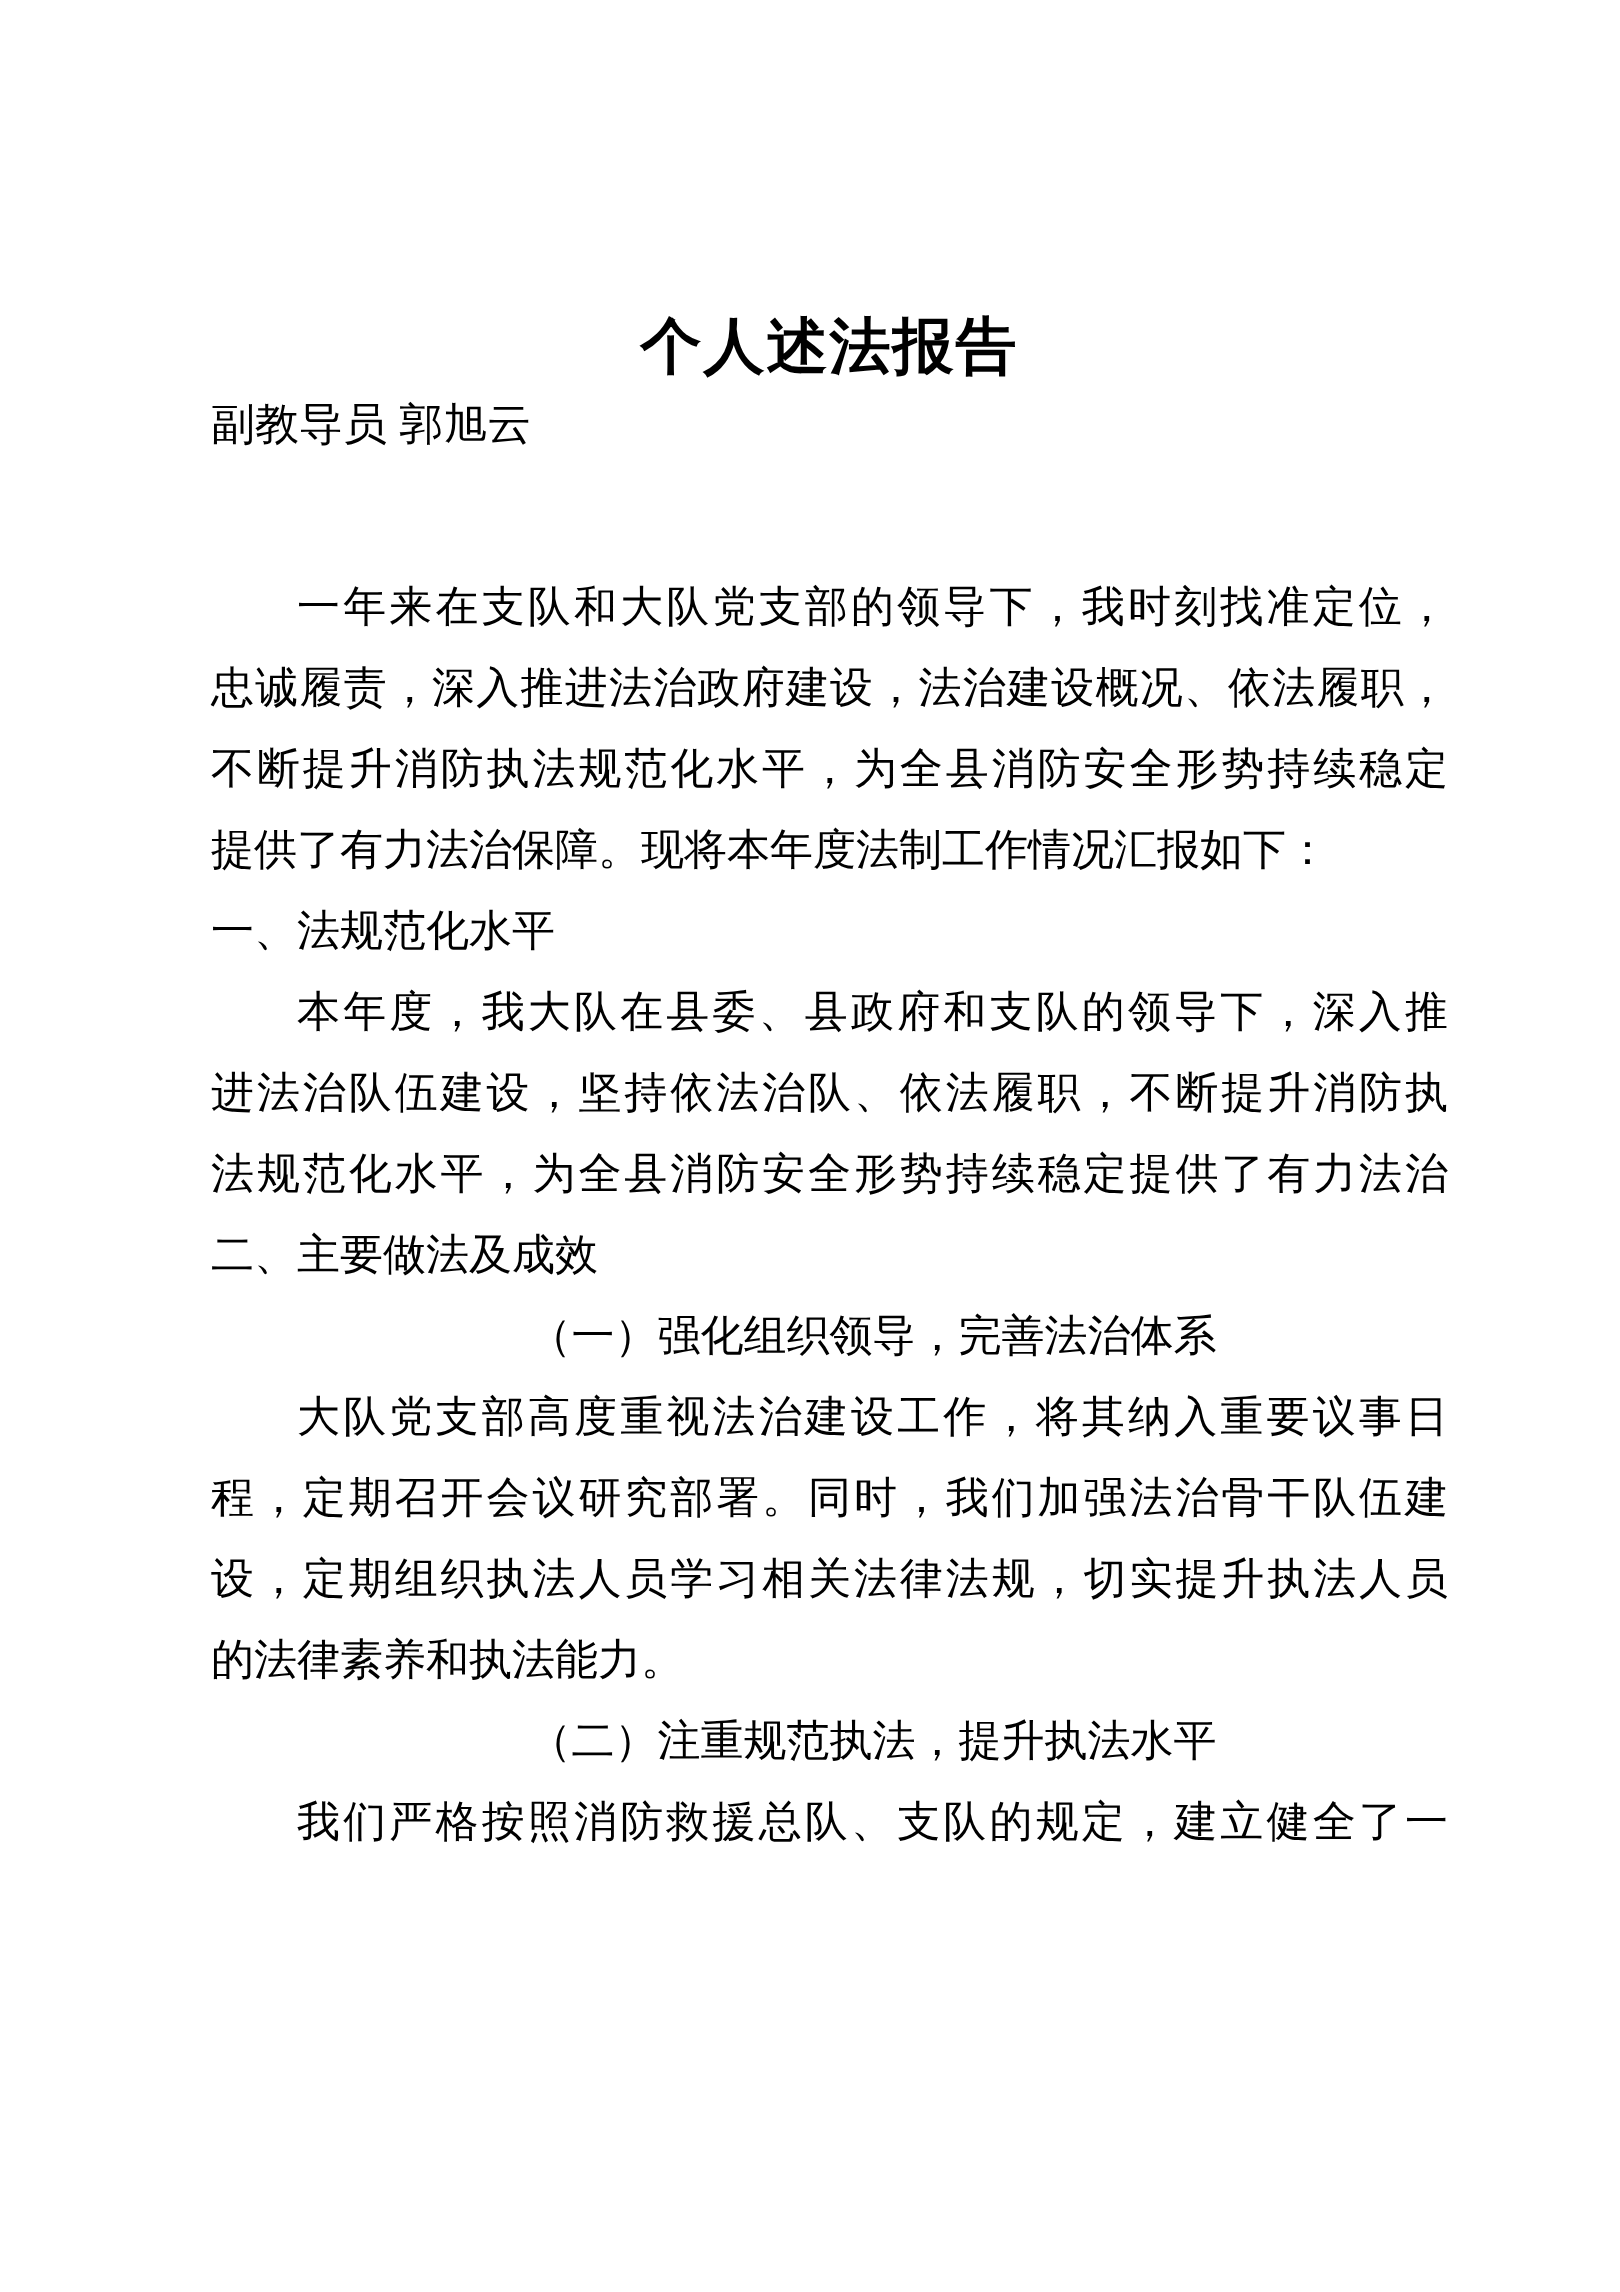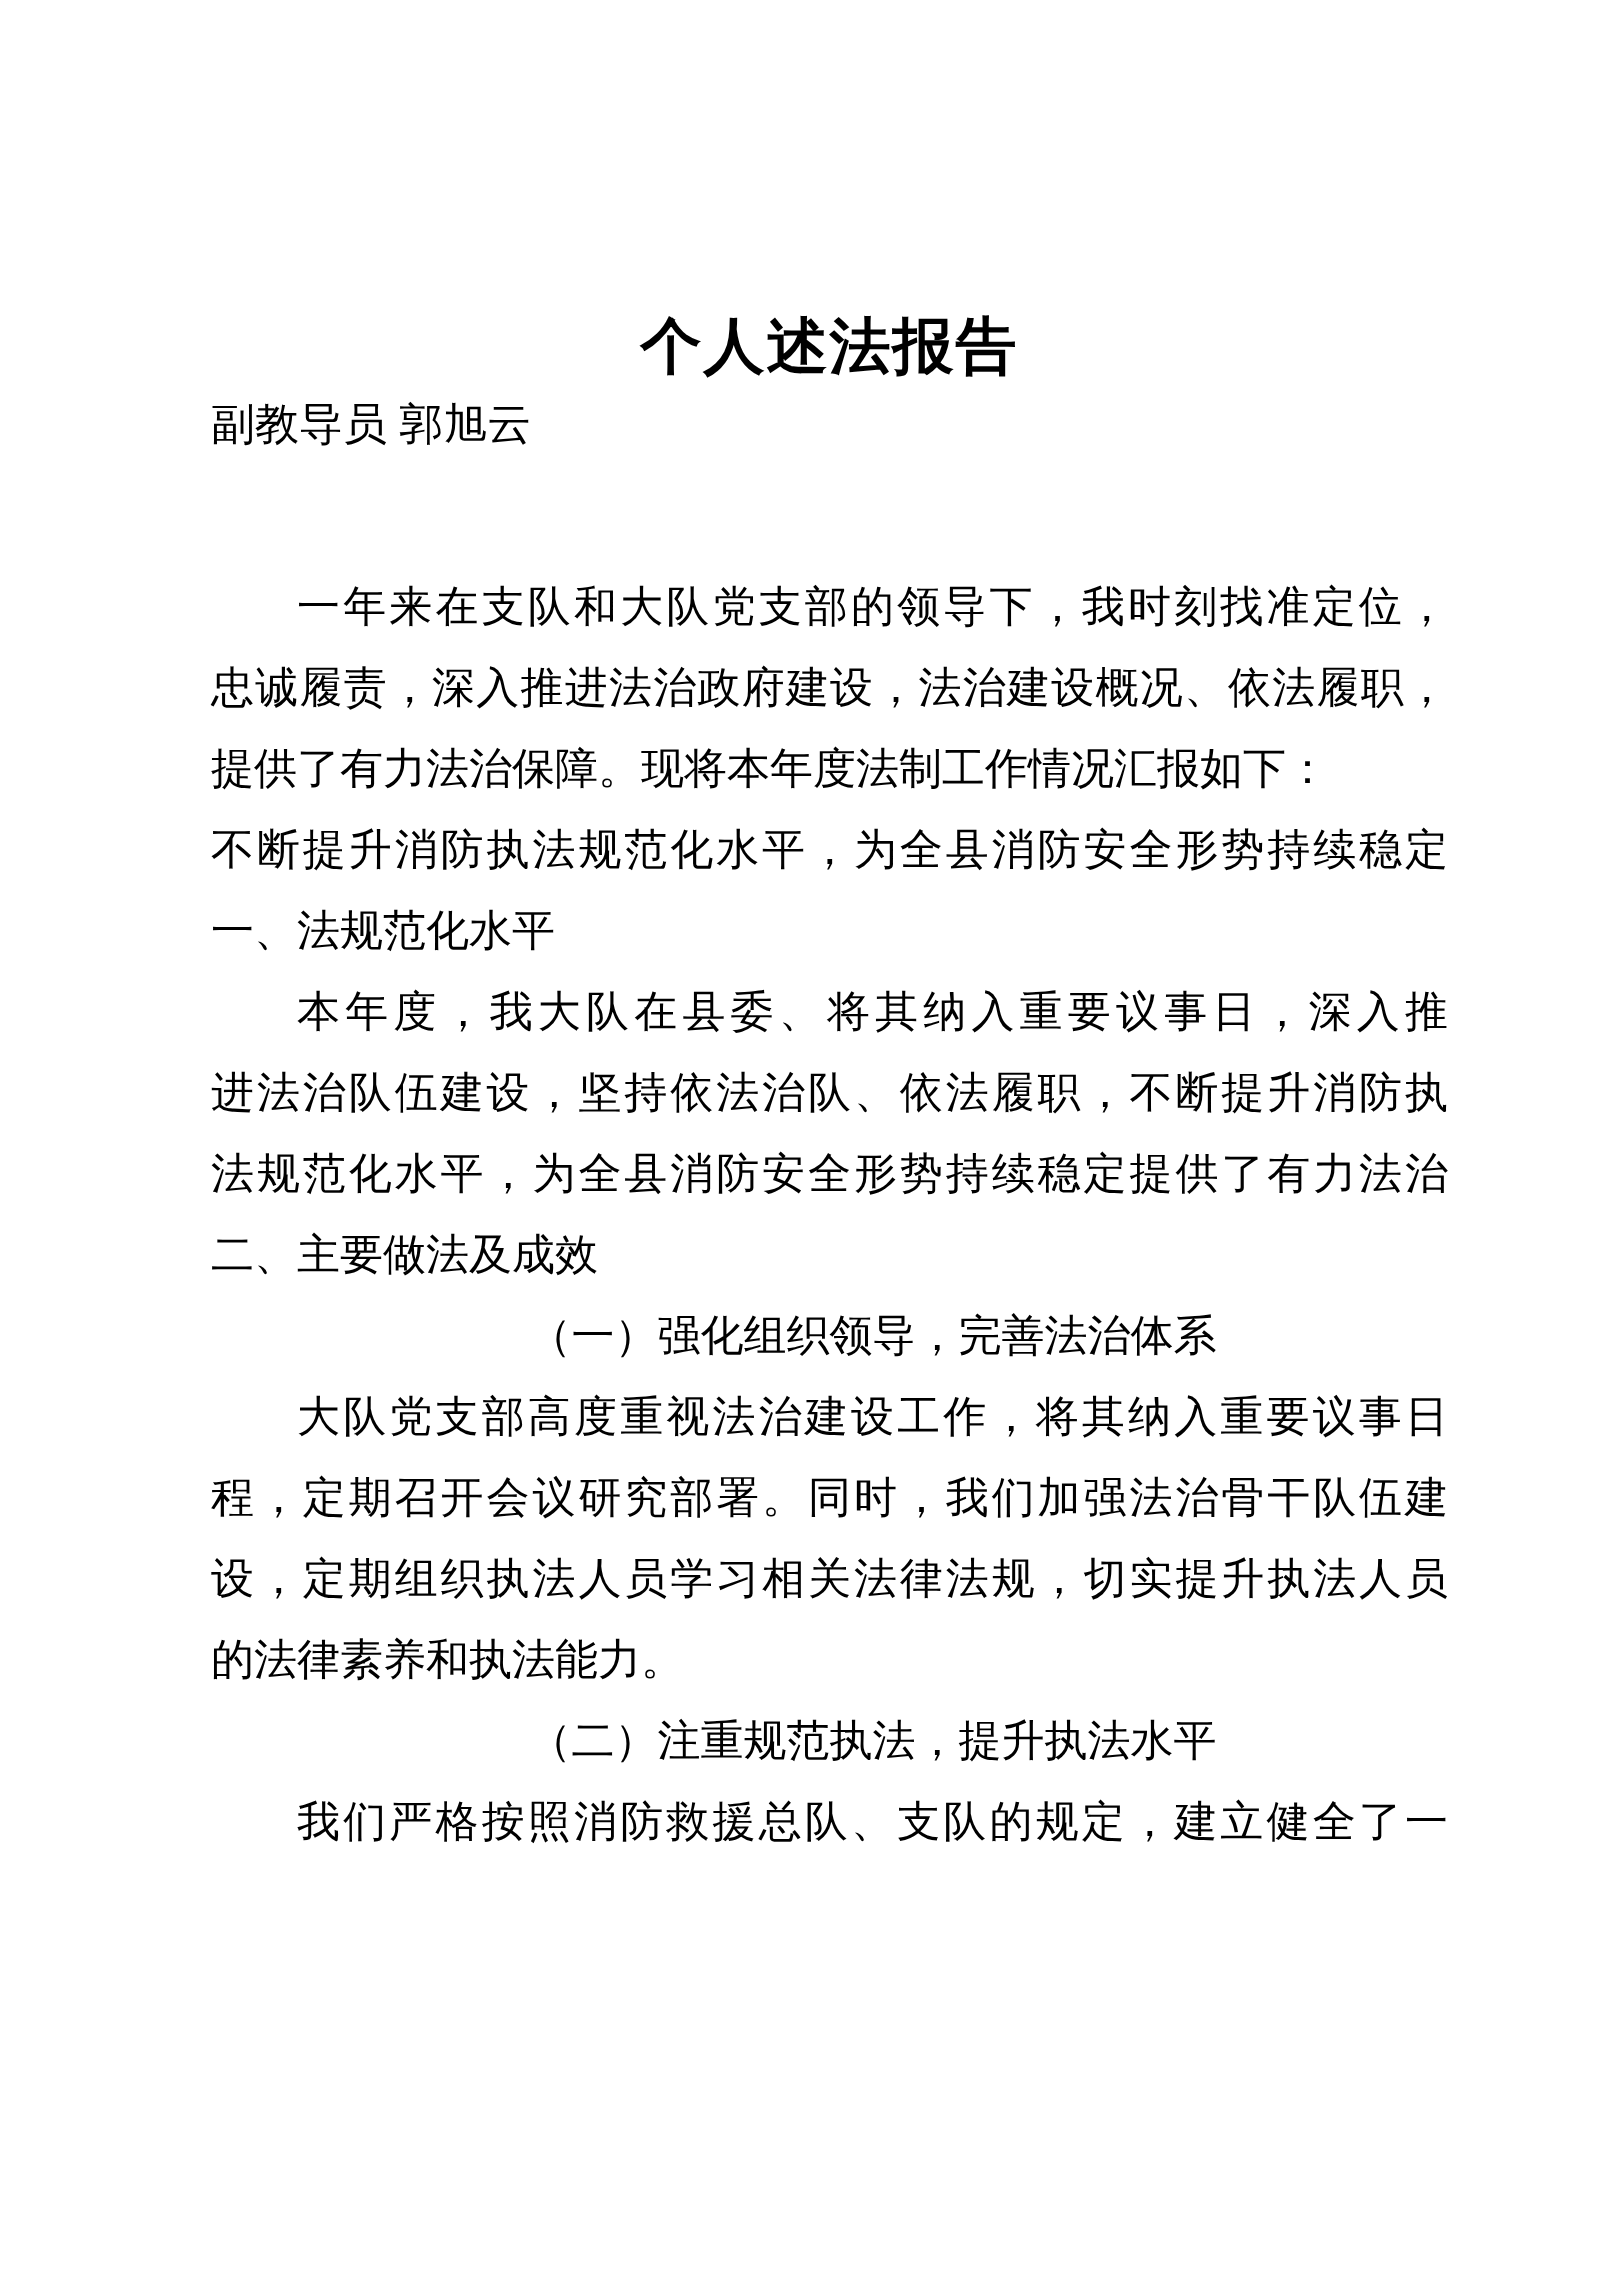--- a/index.html
+++ b/index.html
@@ -60,24 +60,24 @@
 
 <div class="page">
   <div class="content">
 
     <h1 class="doc-title">个人述法报告</h1>
     <div class="doc-byline">副教导员 郭旭云</div>
 
     <div class="doc-body">
       <div class="line indent just">一年来在支队和大队党支部的领导下，我时刻找准定位，</div>
       <div class="line just">忠诚履责，深入推进法治政府建设，法治建设概况、依法履职，</div>
+      <div class="line just">不断提升消防执法规范化水平，为全县消防安全形势持续稳定</div>
       <div class="line">提供了有力法治保障。现将本年度法制工作情况汇报如下：</div>
-      <div class="line just">不断提升消防执法规范化水平，为全县消防安全形势持续稳定</div>
       <div class="line">一、法规范化水平</div>
-      <div class="line indent just">本年度，我大队在县委、将其纳入重要议事日，深入推</div>
+      <div class="line indent just">本年度，我大队在县委、县政府和支队的领导下，深入推</div>
       <div class="line just">进法治队伍建设，坚持依法治队、依法履职，不断提升消防执</div>
       <div class="line just">法规范化水平，为全县消防安全形势持续稳定提供了有力法治</div>
       <div class="line">二、主要做法及成效</div>
       <div class="line indent">（一）强化组织领导，完善法治体系</div>
       <div class="line indent just">大队党支部高度重视法治建设工作，将其纳入重要议事日</div>
       <div class="line just">程，定期召开会议研究部署。同时，我们加强法治骨干队伍建</div>
       <div class="line just">设，定期组织执法人员学习相关法律法规，切实提升执法人员</div>
       <div class="line">的法律素养和执法能力。</div>
       <div class="line indent">（二）注重规范执法，提升执法水平</div>
       <div class="line indent just">我们严格按照消防救援总队、支队的规定，建立健全了一</div>

